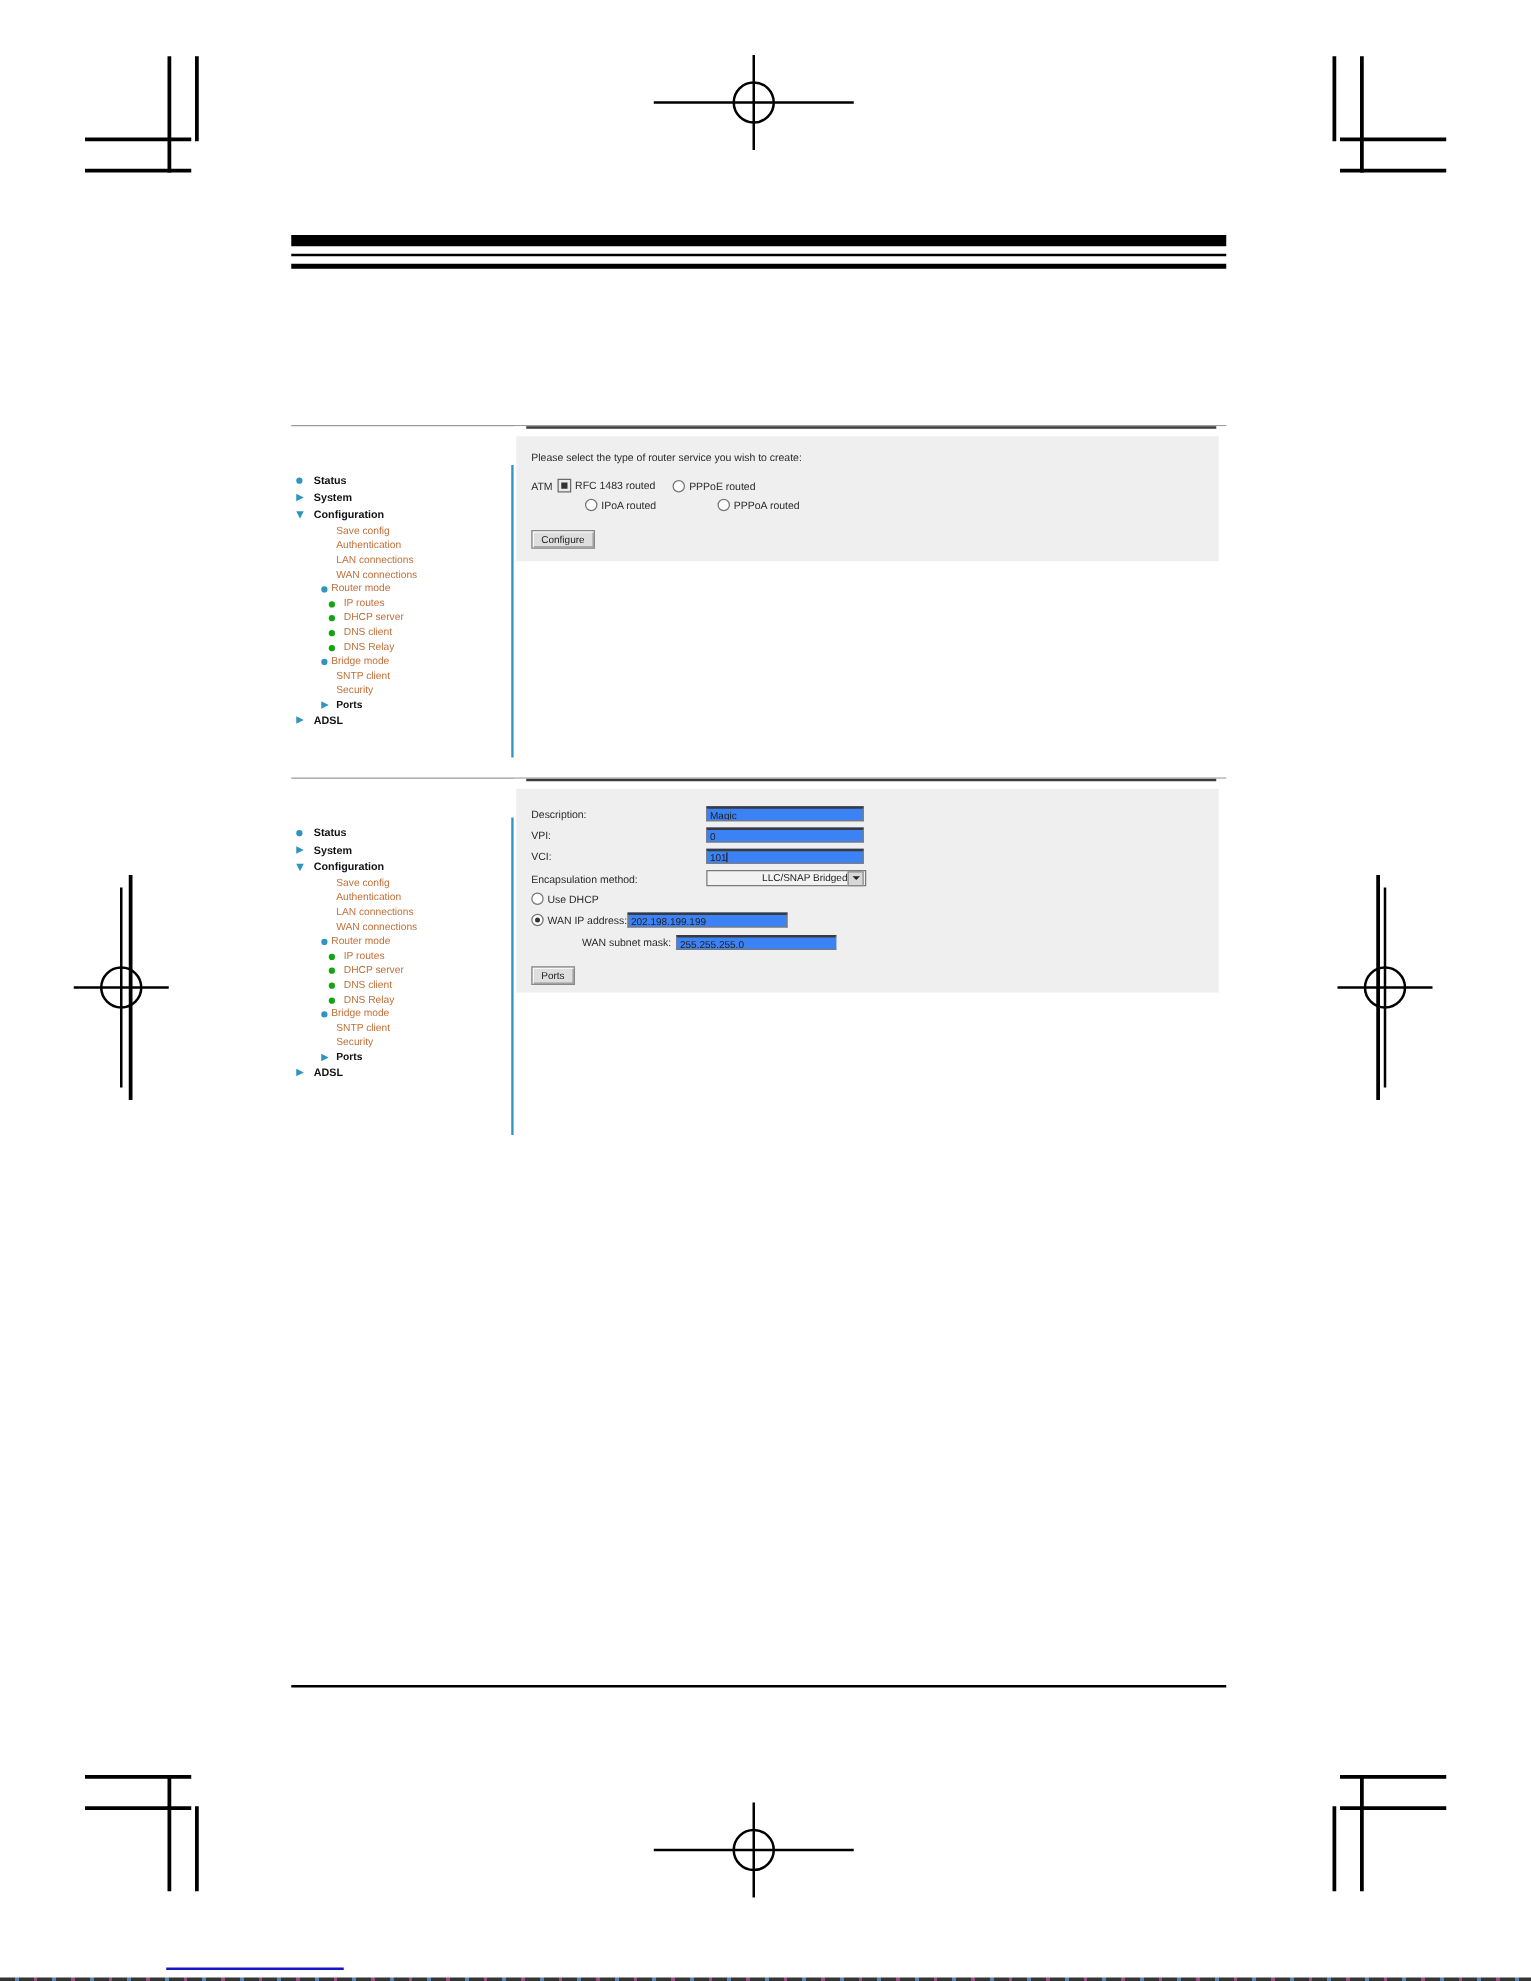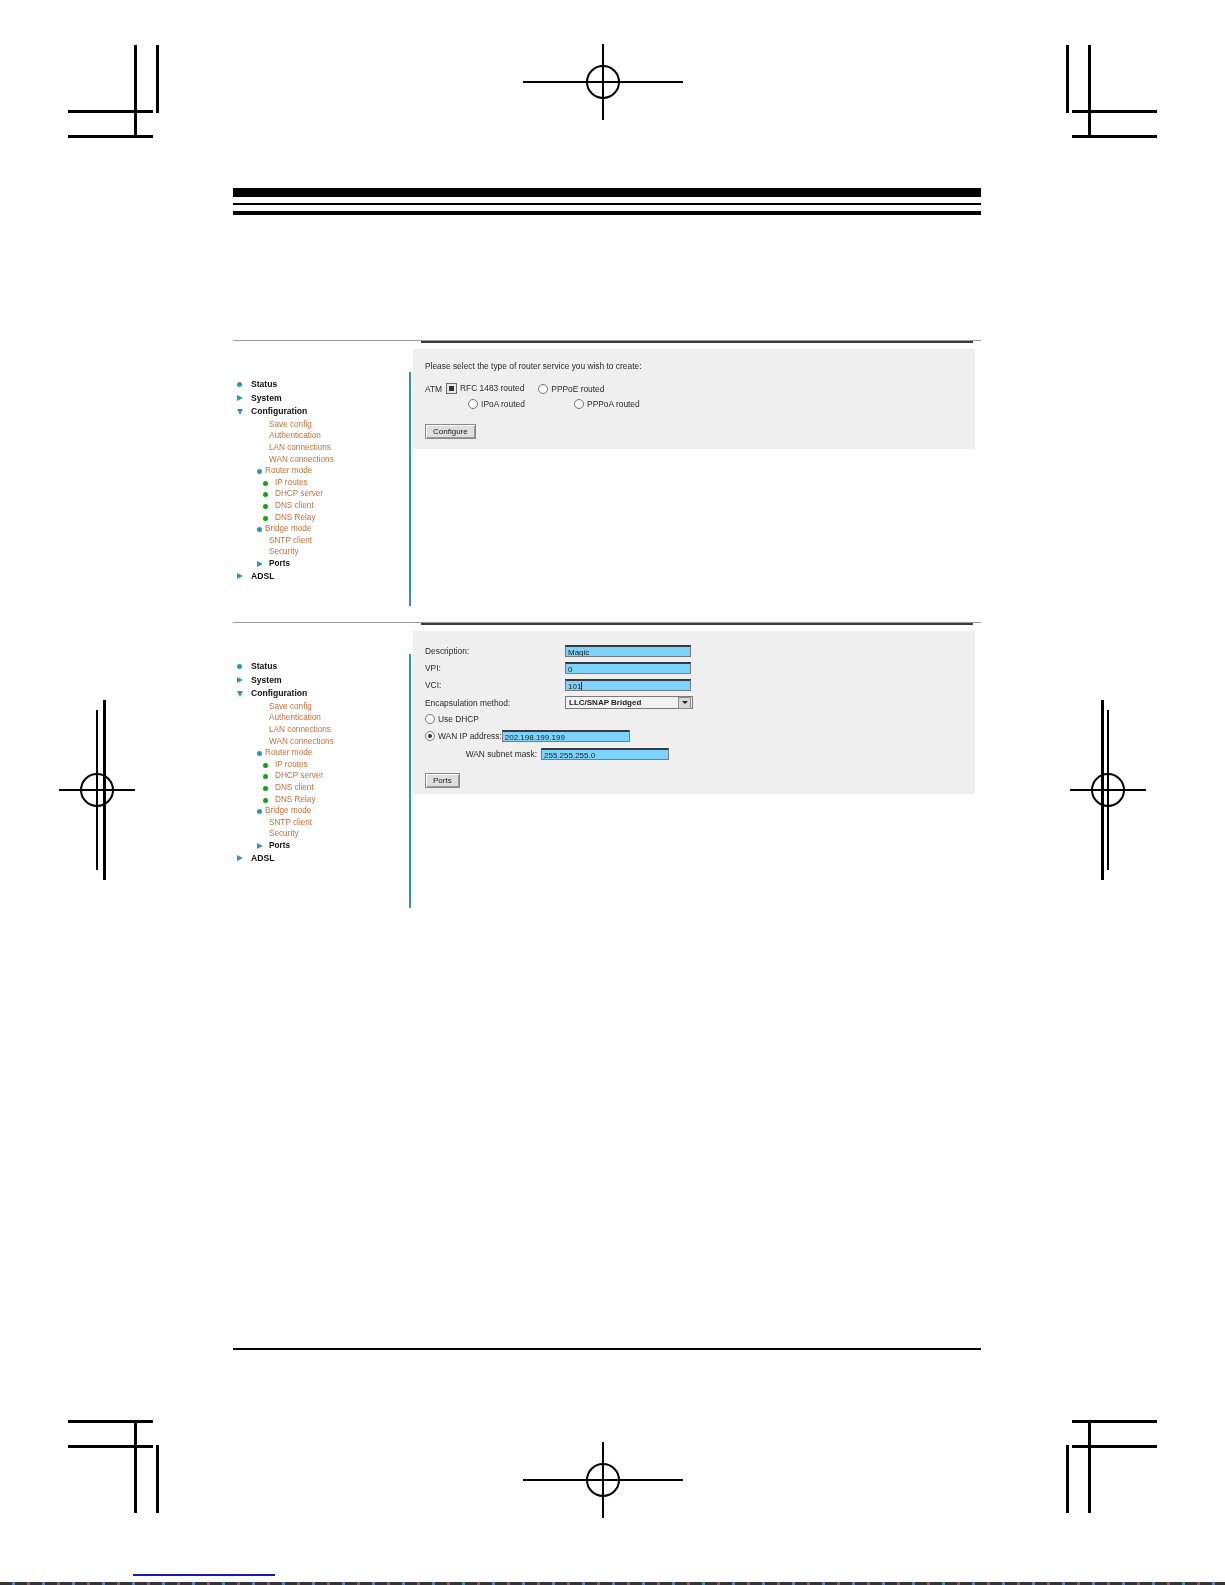--- a/index.html
+++ b/index.html
@@ -140,37 +140,37 @@
   }
 
   
   .form{padding:14px 0 6px 12px;}
   .frow{display:flex;align-items:center;margin-bottom:5px;}
   .flabel{font-size:8.4px;color:#2a2a2a;width:140px;flex:none;}
   .finput{
     width:126px;height:12px;
     border:1px solid #7a7a7a;
     border-top:2px solid #3a3a3a;
-    background:#7dd3fc;
+    background:#3b82f6;
     font-size:8px;color:#222;
     padding:0 2px;
     line-height:12px;
     box-sizing:border-box;
     position:relative;
     overflow:hidden;
   }
   .finput.wide{width:128px;}
   .caret{display:inline-block;width:1px;height:8px;background:#222;vertical-align:-1px;}
   .fselect{
     width:128px;height:13px;
     border:1px solid #7a7a7a;
     background:#f2f2f2;
     font-size:8px;color:#222;
-    display:flex;align-items:center;justify-content:space-between;
-    padding:0 1px 0 3px;box-sizing:border-box;font-weight:bold;
+    display:flex;align-items:center;justify-content:flex-end;
+    padding:0 1px 0 3px;box-sizing:border-box;
   }
   .arrow-box{
     width:11px;height:10px;background:#d8d8d8;border:1px solid #8a8a8a;
     display:flex;align-items:center;justify-content:center;flex:none;
   }
   .arrow-box i{
     width:0;height:0;border-left:3px solid transparent;
     border-right:3px solid transparent;border-top:3px solid #222;display:block;
   }
   .frow.radio-row{margin-bottom:6px;}

